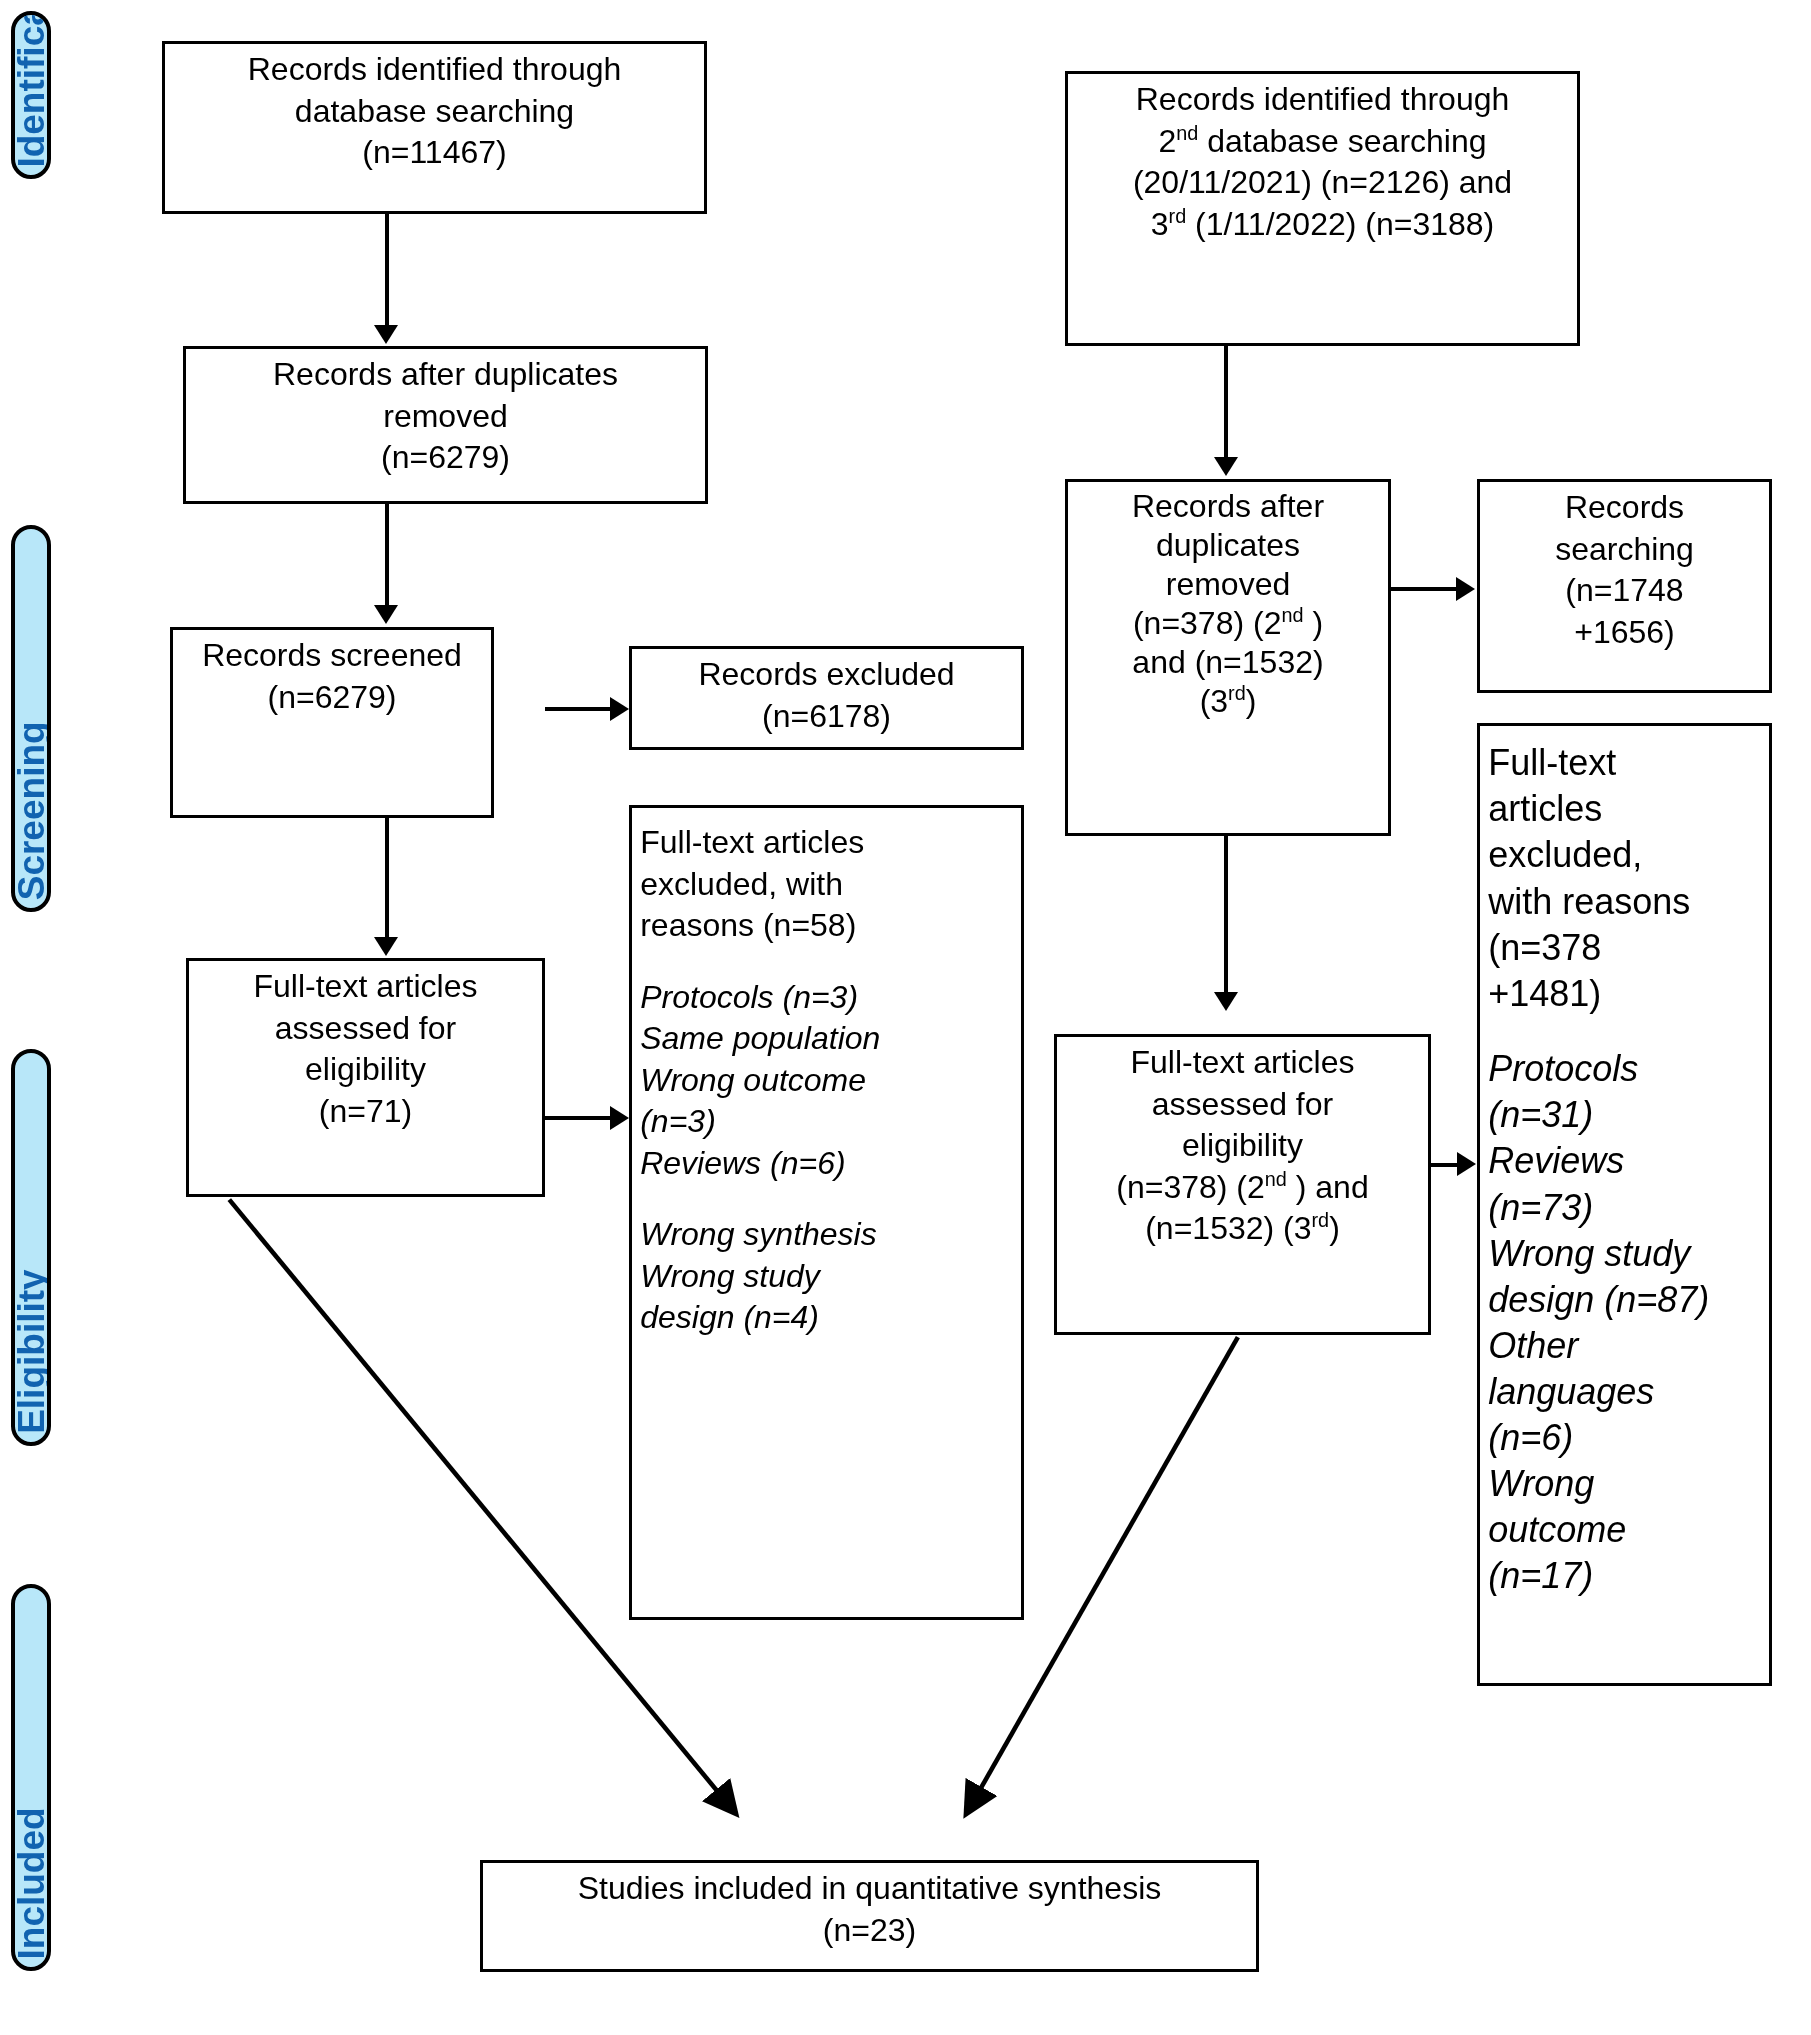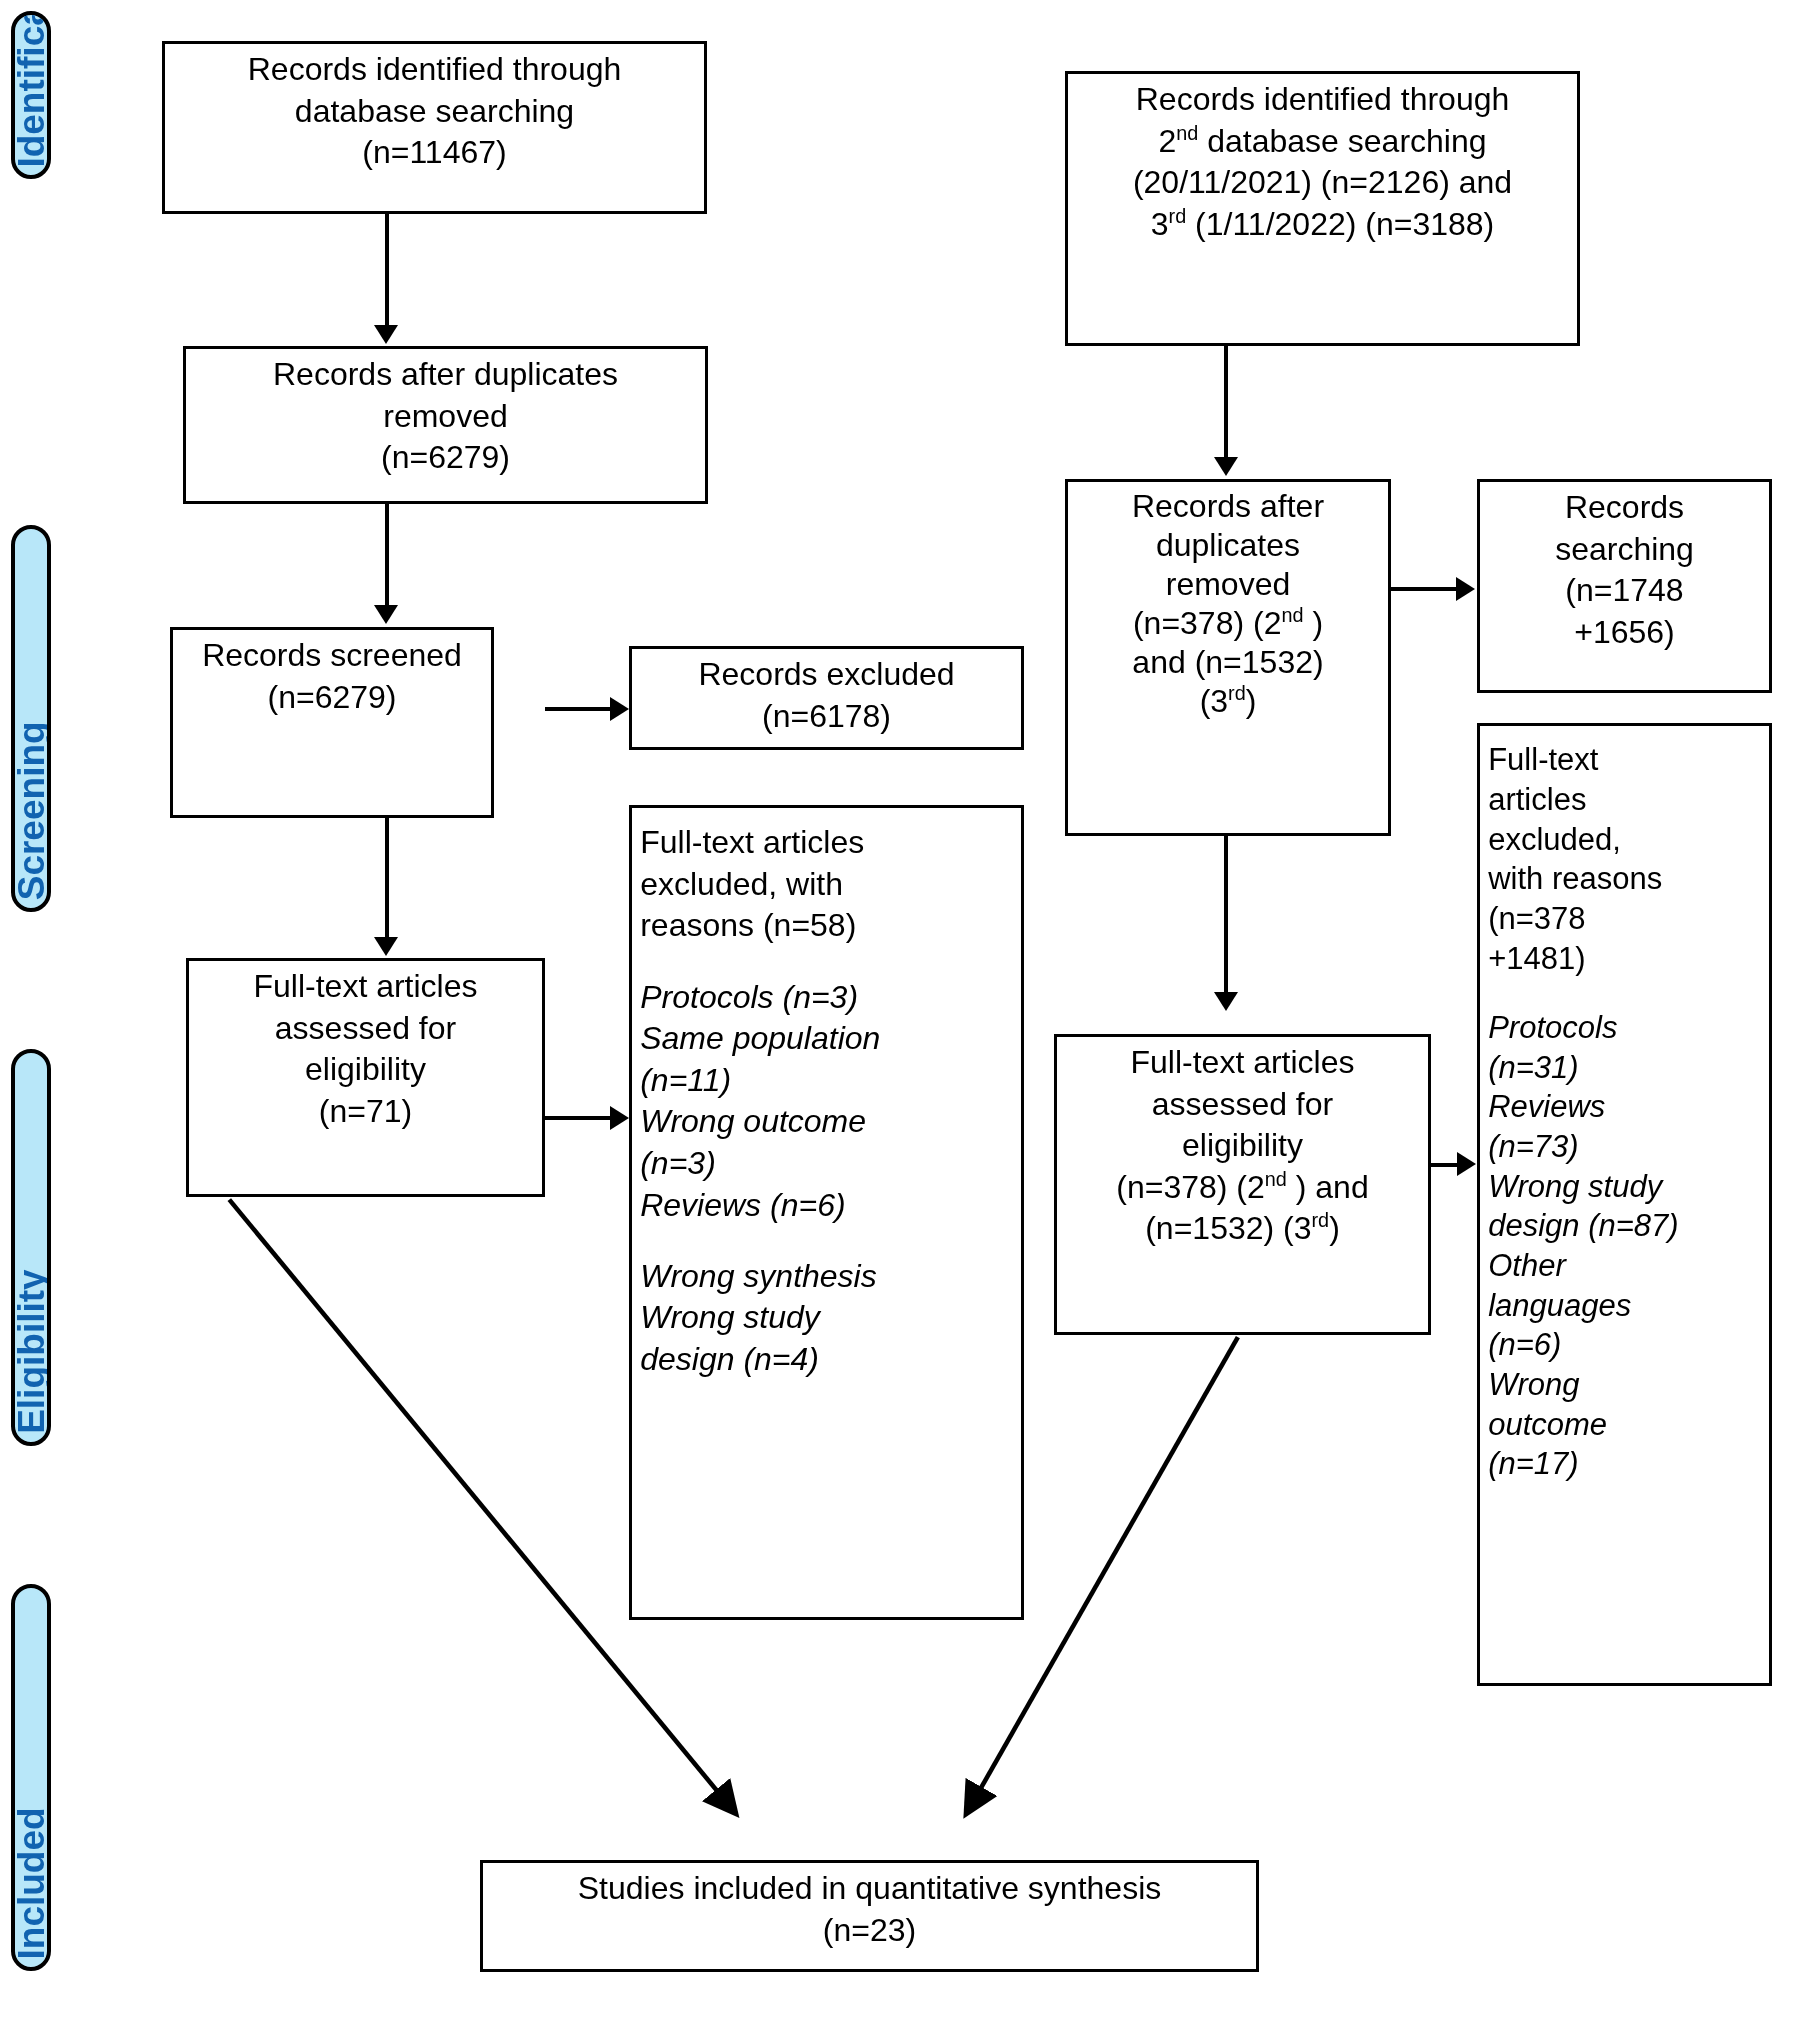--- a/index.html
+++ b/index.html
@@ -61,21 +61,21 @@
     line-height: 1.30;
     color: #000000;
     white-space: nowrap;
   }
   .box.left-align .line {
     text-align: left;
     white-space: normal;
   }
   .box .line.italic { font-style: italic; }
   .box .line.wrap   { white-space: normal; }
-  .box.compact .line { font-size: 31px; line-height: 1.28; }
+  .box.compact .line { font-size: 36px; line-height: 1.28; }
   .box.tight  .line { line-height: 1.22; }
   .box .spacer { height: 29.5px; }
   sup { font-size: 0.62em; vertical-align: super; line-height: 0; }
 
   .box.top-pad { justify-content: flex-start; padding-top: 14.3px; }
 
   
   .vline {
     position: absolute;
     width: 3.6px;
@@ -174,21 +174,20 @@
     <div class="line">(n=6178)</div>
   </div>
 
   <div class="box left-align top-pad" style="left:629px; top:805px; width:395px; height:815px;">
     <div class="line wrap">Full-text articles</div>
     <div class="line wrap">excluded, with</div>
     <div class="line wrap">reasons (n=58)</div>
     <div class="spacer"></div>
     <div class="line italic wrap">Protocols (n=3)</div>
     <div class="line italic wrap">Same population</div>
-    <div class="line italic wrap">(n=11)</div>
     <div class="line italic wrap">Wrong outcome</div>
     <div class="line italic wrap">(n=3)</div>
     <div class="line italic wrap">Reviews (n=6)</div>
     <div class="spacer"></div>
     <div class="line italic wrap">Wrong synthesis</div>
     <div class="line italic wrap">Wrong study</div>
     <div class="line italic wrap">design (n=4)</div>
   </div>
 
   <div class="box left-align top-pad compact" style="left:1477px; top:723px; width:295px; height:963px;">

